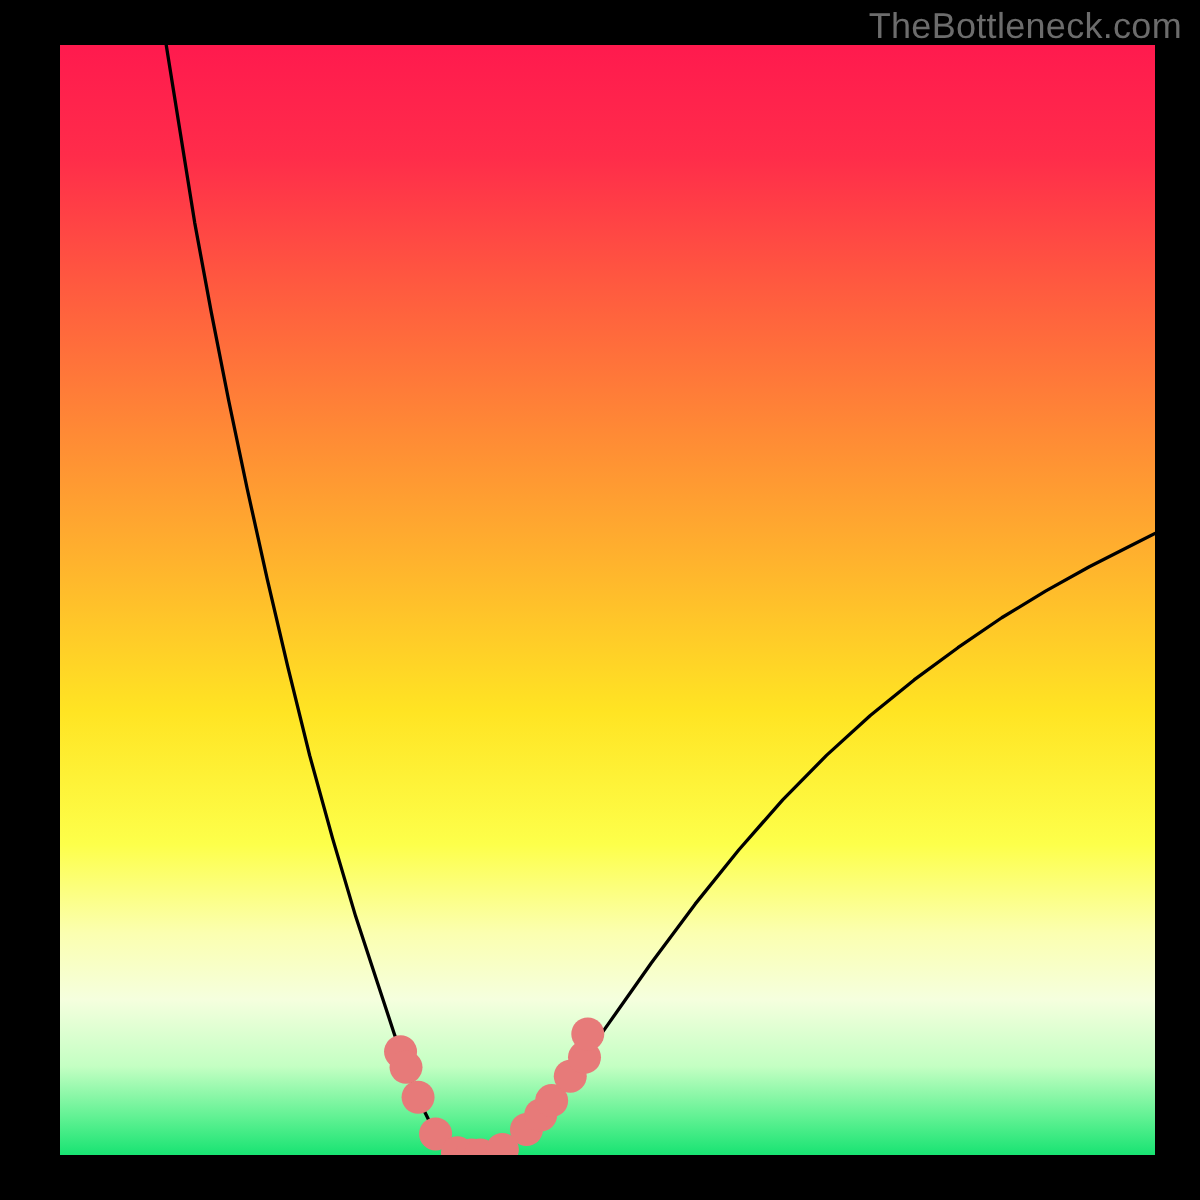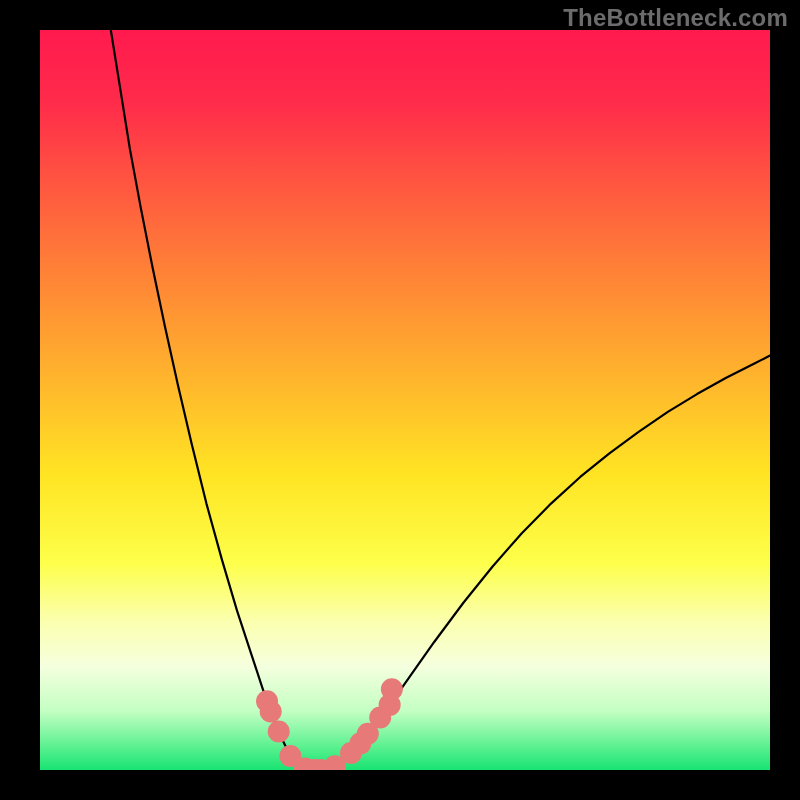--- a/index.html
+++ b/index.html
@@ -17,21 +17,21 @@
     left: 0;
     width: 800px;
     height: 800px;
   }
   .watermark {
     position: absolute;
     top: 4px;
     right: 12px;
     color: #6c6c6c;
     font-size: 24px;
-    font-weight: 700;
+    font-weight: 400;
     letter-spacing: 0.2px;
   }
   svg {
     display: block;
   }
 </style>
 </head>
 <body>
 
 <div class="frame">

